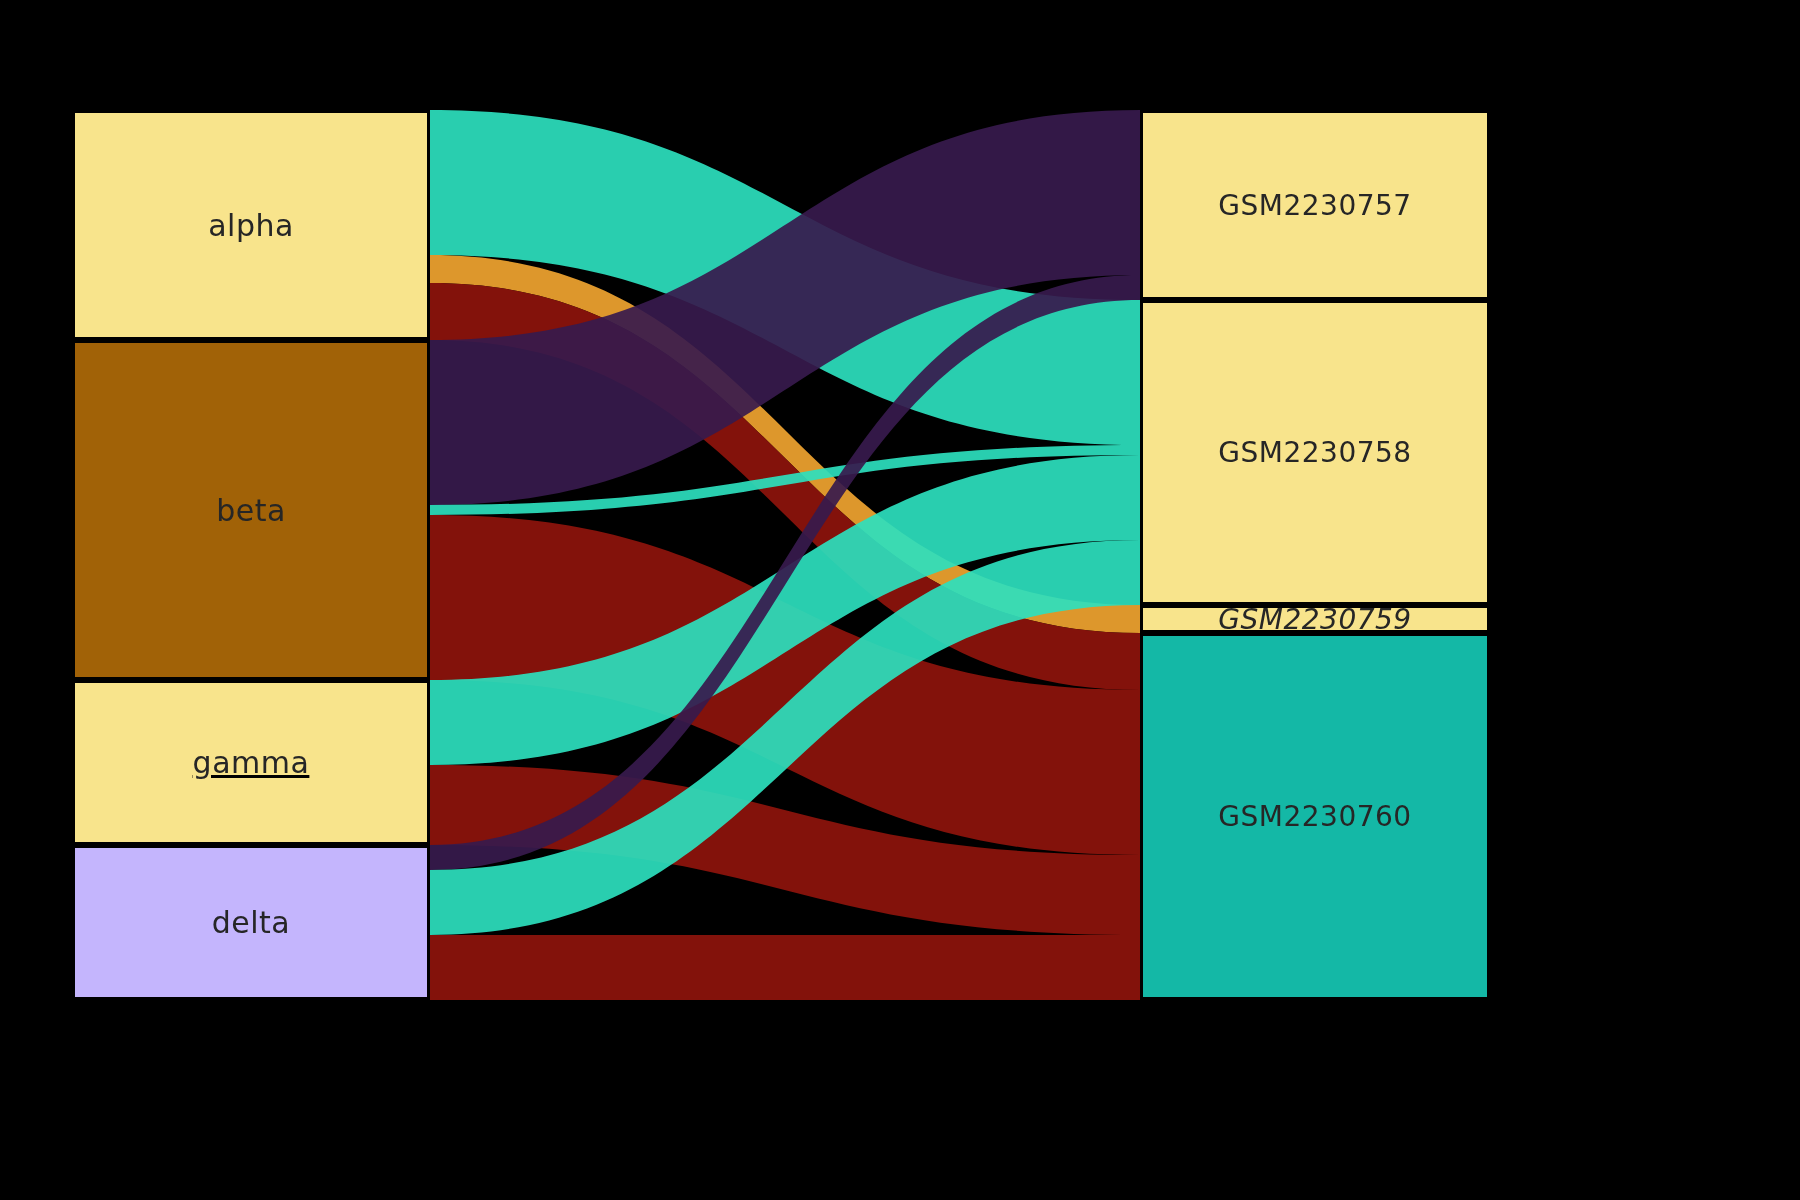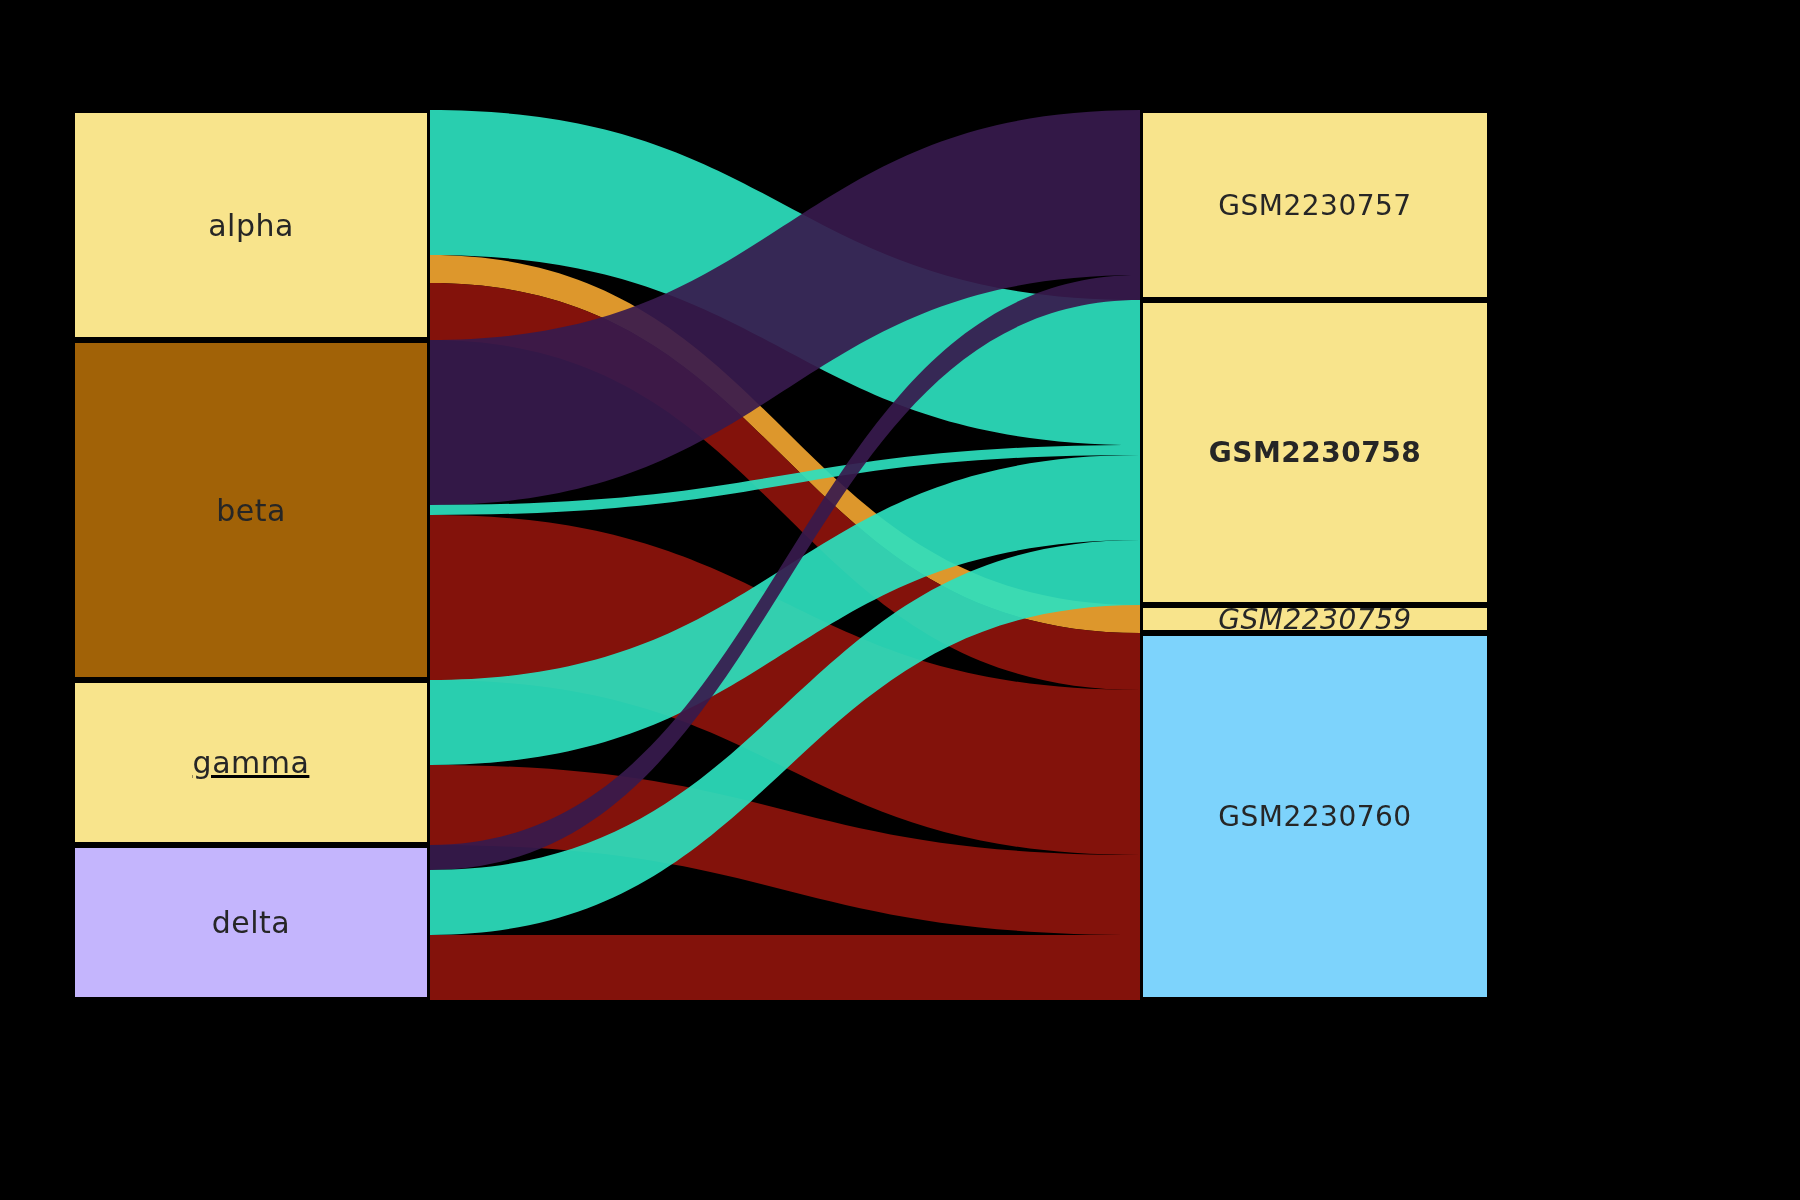--- a/index.html
+++ b/index.html
@@ -67,23 +67,23 @@
       </div>
       <div class="sankey-node" style="left: 72px; top: 680px; width: 358px; height: 165px; background: rgb(248, 228, 140); text-decoration: underline;">
         <span class="node-label" style="font-size: 30px; color: rgb(38, 38, 38);">gamma</span>
       </div>
       <div class="sankey-node" style="left: 72px; top: 845px; width: 358px; height: 155px; background: #c4b5fd;">
         <span class="node-label" style="font-size: 30px; color: rgb(38, 38, 38);">delta</span>
       </div>
       <div class="sankey-node" style="left: 1140px; top: 110px; width: 350px; height: 190px; background: rgb(248, 228, 140);">
         <span class="node-label" style="font-size: 28px; color: rgb(38, 38, 38);">GSM2230757</span>
       </div>
-      <div class="sankey-node" style="left: 1140px; top: 300px; width: 350px; height: 305px; background: rgb(248, 228, 140); font-weight: bold;">
+      <div class="sankey-node" style="left: 1140px; top: 300px; width: 350px; height: 305px; background: rgb(248, 228, 140);">
         <span class="node-label" style="font-size: 28px; color: rgb(38, 38, 38);">GSM2230758</span>
       </div>
       <div class="sankey-node" style="left: 1140px; top: 605px; width: 350px; height: 28px; background: rgb(248, 228, 140);">
         <span class="node-label" style="font-size: 28px; color: rgb(38, 38, 38); font-style: italic;">GSM2230759</span>
       </div>
-      <div class="sankey-node" style="left: 1140px; top: 633px; width: 350px; height: 367px; background: #7dd3fc;">
+      <div class="sankey-node" style="left: 1140px; top: 633px; width: 350px; height: 367px; background: #14b8a6;">
         <span class="node-label" style="font-size: 28px; color: rgb(38, 38, 38);">GSM2230760</span>
       </div>
     </div>
 </div>
 
 </body></html>

